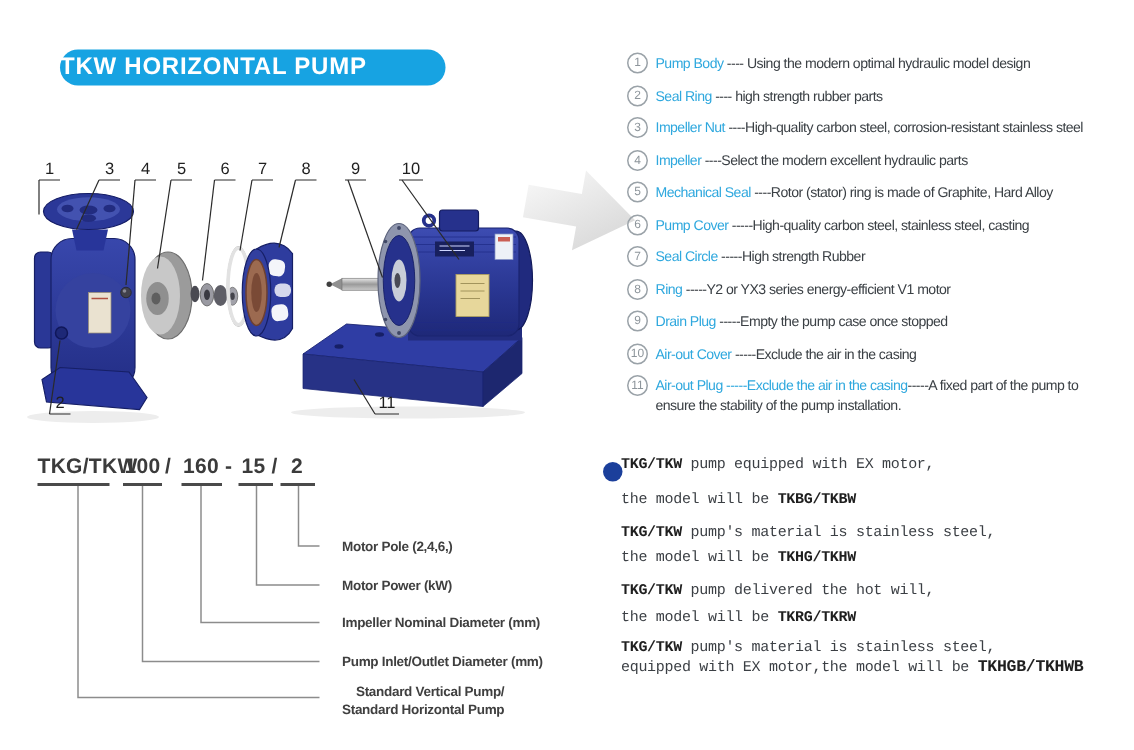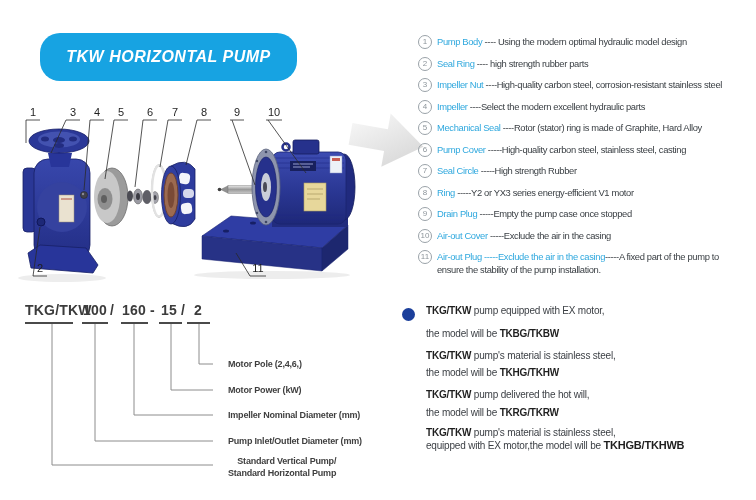--- a/index.html
+++ b/index.html
@@ -1,21 +1,21 @@
 <!DOCTYPE html>
 <html><head>
 <meta charset="utf-8">
 <style>
   html,body{margin:0;padding:0;background:#fff;}
   .page{position:relative;width:756px;height:500px;background:#ffffff;overflow:hidden;
         font-family:"Liberation Sans", sans-serif;}
 
   
-  .banner{position:absolute;left:40px;top:33px;width:257px;height:48px;background:#17a3e2;
-          border-radius:20px;display:flex;align-items:center;justify-content:center;font-style:italic;}
+  .banner{position:absolute;left:40px;top:33px;width:257px;height:24px;background:#17a3e2;
+          border-radius:20px;display:flex;align-items:center;justify-content:flex-start;}
   .banner span{color:#ffffff;font-size:16px;font-weight:bold;letter-spacing:.5px;}
 
   
   .diagram{position:absolute;left:10px;top:95px;width:420px;height:200px;}
   .diagram text{font-family:"Liberation Sans",sans-serif;font-size:11px;fill:#1f1f1f;}
 
   
   .parts-list{position:absolute;left:418px;top:30px;width:338px;padding-top:5px;}
   .pitem{display:flex;gap:5px;margin-bottom:7.5px;white-space:nowrap;align-items:flex-start;}
   .pitem.wrap{white-space:normal;}
@@ -30,21 +30,21 @@
   .model-code{position:absolute;left:25px;top:300px;width:360px;height:195px;}
   .mc-seg{position:absolute;top:2px;font-size:14px;font-weight:bold;color:#3b3b3b;letter-spacing:.2px;}
   .mc-u{position:absolute;top:22px;height:1.6px;background:#4a4a4a;}
   .mc-lines{position:absolute;left:0;top:0;width:360px;height:195px;}
   .mc-label{position:absolute;left:203px;font-size:9px;font-weight:bold;color:#3f3f3f;
             letter-spacing:-0.2px;line-height:11.5px;text-align:right;}
 
   
   .variants{position:absolute;left:398px;top:304px;width:356px;height:196px;}
   .vdot{position:absolute;left:4px;top:4px;width:13px;height:13px;border-radius:50%;background:#1b3f9b;}
-  .vlines{margin-left:28px;font-size:10px;letter-spacing:-0.2px;color:#3b3f44;}
+  .vlines{margin-left:16px;font-size:10px;letter-spacing:-0.2px;color:#3b3f44;font-family:Liberation Mono, monospace;}
   .vline{height:13px;line-height:13px;white-space:nowrap;}
   .vb{font-weight:bold;color:#1f1f1f;}
   .m1{margin-bottom:10px}.m2{margin-bottom:9px}.m3{margin-bottom:4px}.m4{margin-bottom:9px}
   .m5{margin-bottom:5px}.m6{margin-bottom:7px}.m7{margin-bottom:0px}
   .vline.last .vb{font-size:11px;}
 </style>
 </head>
 <body>
 
 <div class="page">

